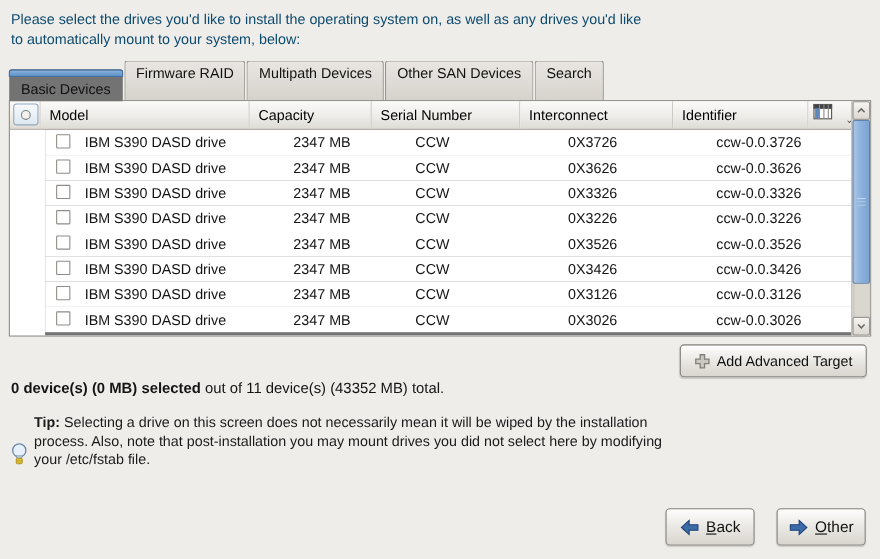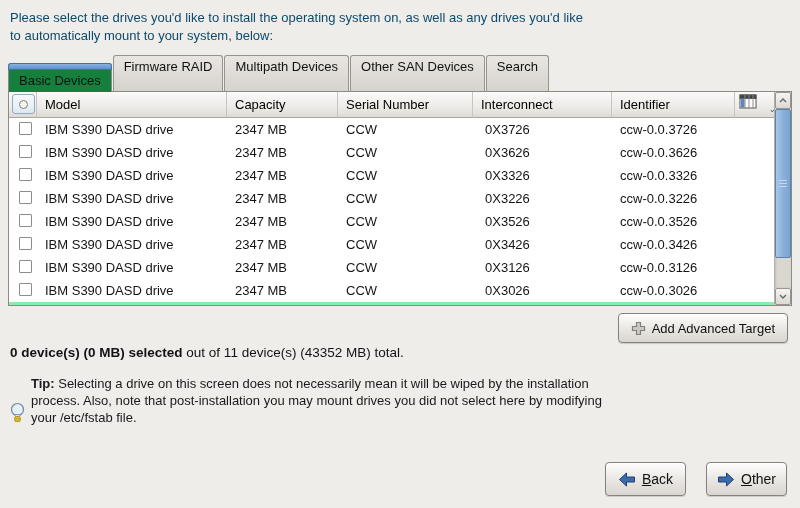--- a/index.html
+++ b/index.html
@@ -31,21 +31,21 @@
     background: linear-gradient(#e9e6e2, #d6d2cc);
     border: 1px solid #97948f;
     border-bottom: none;
     border-radius: 3px 3px 0 0;
     margin-right: 1px;
     cursor: default;
     white-space: nowrap;
   }
   .tab.active {
     height: 29px; line-height: 29px;
-    background: #15803d;
+    background: #737373;
     border-color: #8d8a85;
     margin-bottom: -1px;
     z-index: 4;
     padding-top: 2px;
   }
   .tab.active::before {
     content: ""; position: absolute; left: -1px; right: -1px; top: -1px; height: 5px;
     border-radius: 3px 3px 0 0;
     background: linear-gradient(#8ab2dd, #5c92c8);
     border: 1px solid #44719f;
@@ -86,21 +86,21 @@
   }
   .radio-circle {
     width: 9px; height: 9px; border-radius: 50%;
     border: 1px solid #82807c; background: #f4f2ef;
   }
 
   .columns-icon-wrap { position: relative; width: 22px; height: 20px; }
   .columns-icon-wrap svg { display: block; }
   .chevron-small { position: absolute; right: -2px; bottom: -4px; color: #57554f; font-size: 9px; line-height: 9px; }
 
-  .tree-body { flex: 1; overflow: hidden; background: #86efac; }
+  .tree-body { flex: 1; overflow: hidden; background: #737373; margin-left: 32px; }
   .tr { display: flex; height: 23px; line-height: 23px; background: #fff; }
   .td { overflow: hidden; white-space: nowrap; padding-left: 8px; font-size: 13px; color: #141414; }
   .td-check { width: 28px; padding: 4px 0 0 10px; }
   .td-model { width: 190px; }
   .td-capacity { width: 111px; }
   .td-interconnect { width: 139px; }
   .td-serial { width: 135px; }
   .td-identifier { width: 123px; }
   .td-iconcol { flex: 1; }
   .checkbox {

